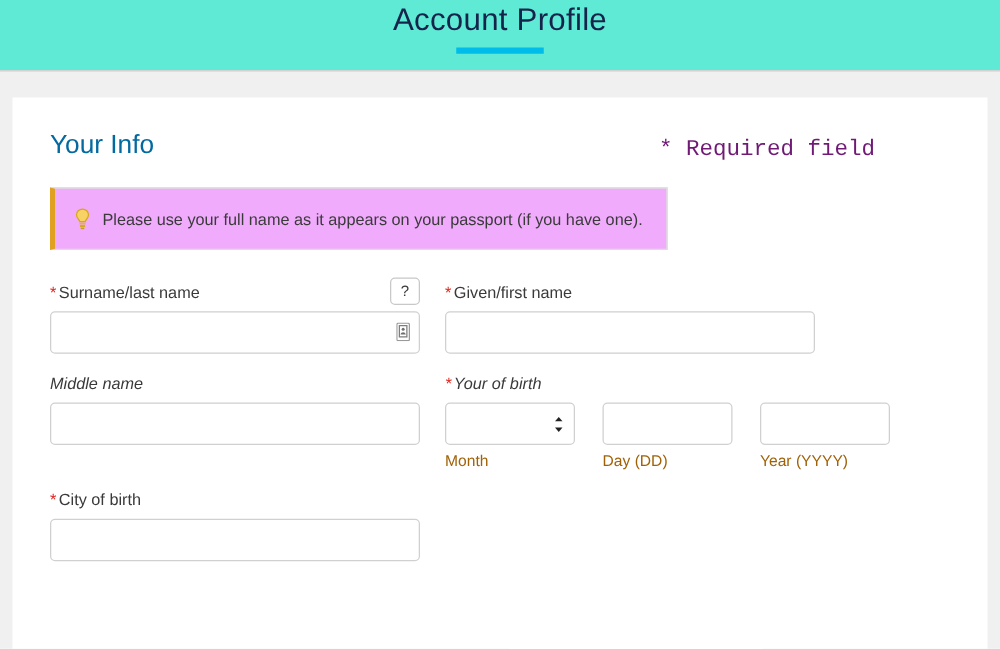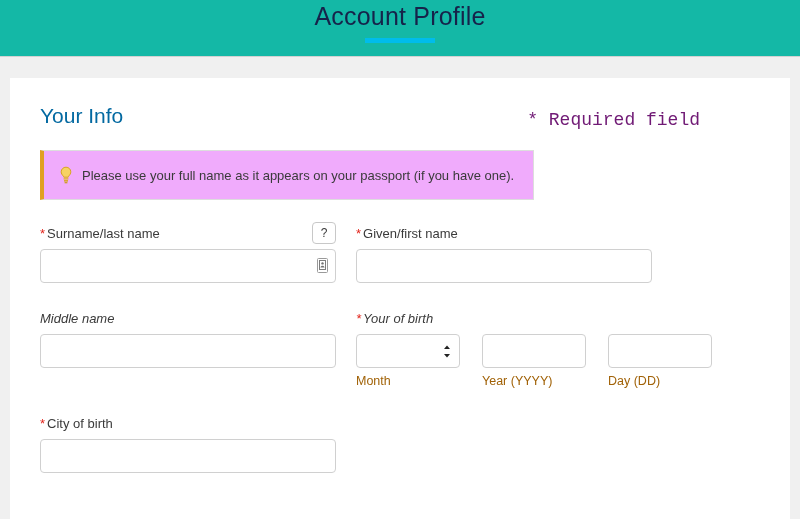--- a/index.html
+++ b/index.html
@@ -11,21 +11,21 @@
     height: 519px;
     overflow: hidden;
     background: #f0f0f0;
     font-family: "Liberation Sans", sans-serif;
     -webkit-font-smoothing: antialiased;
   }
 
   
   .top-header {
     height: 57px;
-    background: #14b8a6;
+    background: #5eead4;
     border-bottom: 1px solid #d2d2d2;
     box-sizing: border-box;
     position: relative;
   }
   .page-title {
     position: absolute;
     top: 2px;
     left: 0;
     right: 0;
     text-align: center;
@@ -99,21 +99,21 @@
     font-size: 13px;
     color: #3a3a3a;
   }
 
   
   .form-area {
     margin-top: 26px;
   }
   .form-row {
     display: flex;
-    margin-bottom: 28px;
+    margin-bottom: 16px;
   }
   .col-left {
     width: 296px;
     flex: 0 0 296px;
     margin-right: 20px;
     position: relative;
   }
   .col-right {
     flex: 1 1 auto;
     position: relative;
@@ -302,27 +302,27 @@
               </select>
               <svg class="stepper-arrows" viewBox="0 0 8 13">
                 <path d="M4 0.5 L7 4 L1 4 Z" fill="#222"></path>
                 <path d="M4 12.5 L1 9 L7 9 Z" fill="#222"></path>
               </svg>
             </div>
             <span class="dob-hint">Month</span>
           </div>
 
           <div class="dob-item">
+            <input class="text-input dob-day" type="text" value="" style="">
+            <span class="dob-hint">Day (DD)</span>
+          </div>
+
+          <div class="dob-item">
             <input class="text-input dob-year" type="text" value="" style="">
             <span class="dob-hint">Year (YYYY)</span>
-          </div>
-
-          <div class="dob-item">
-            <input class="text-input dob-day" type="text" value="" style="">
-            <span class="dob-hint">Day (DD)</span>
           </div>
 
         </div>
       </div>
     </div>
 
 
     <div class="form-row">
       <div class="col-left">
         <label class="field-label"><span class="req-star">*</span><span>City of birth</span></label>

